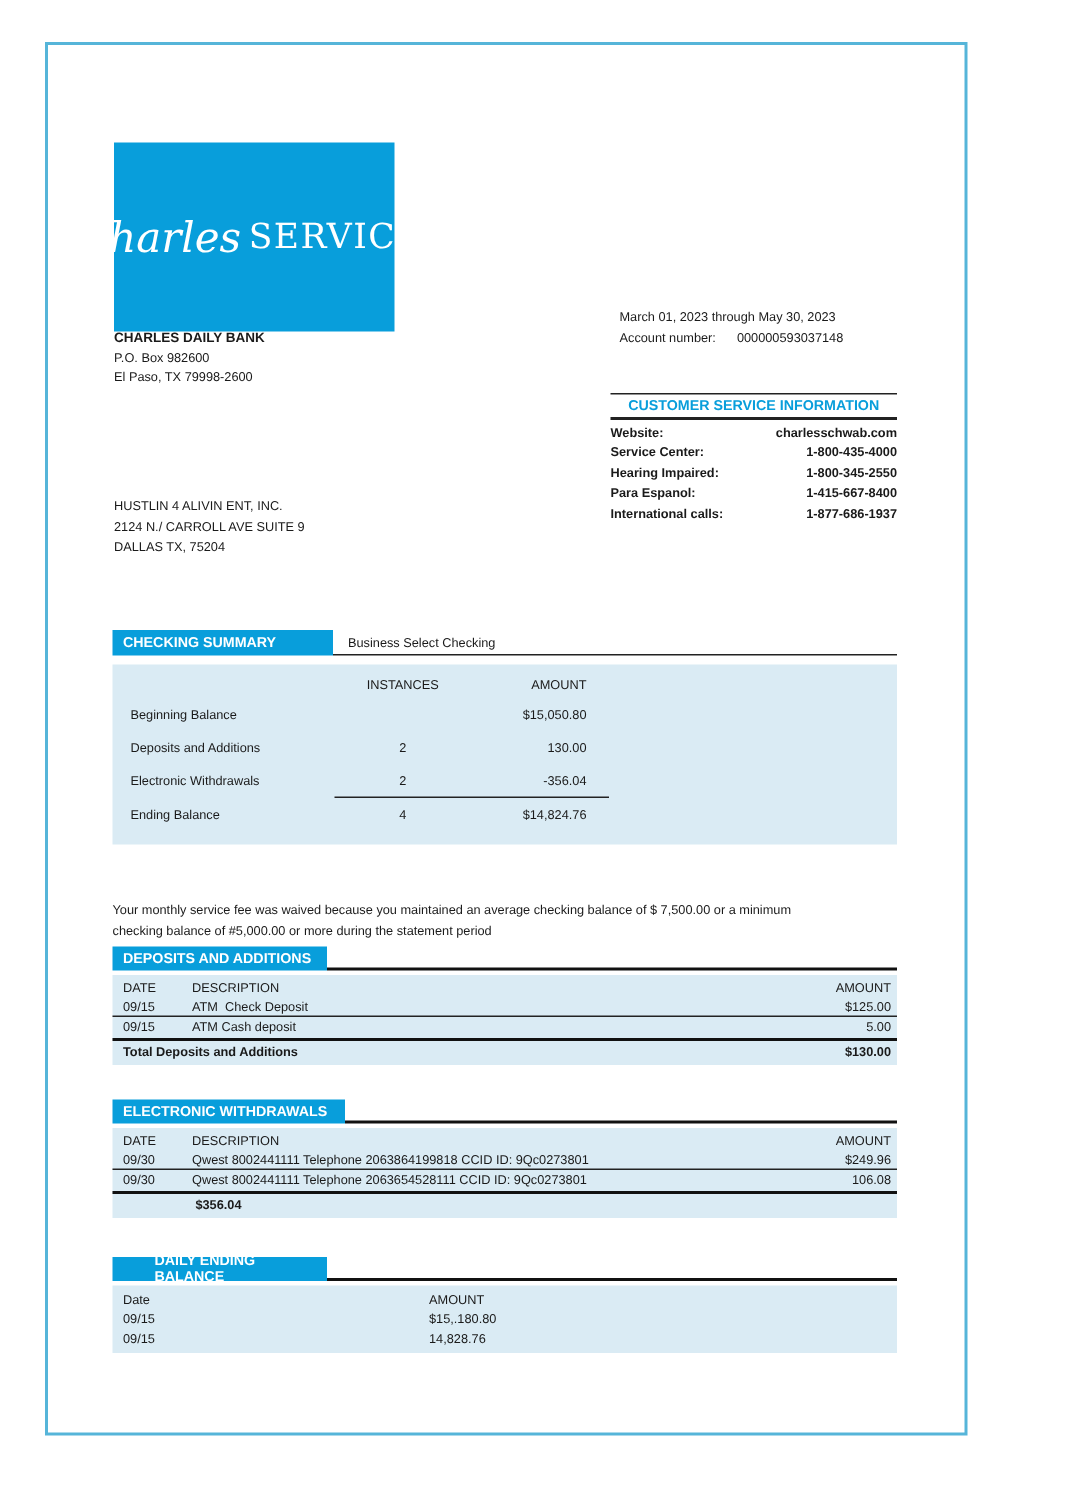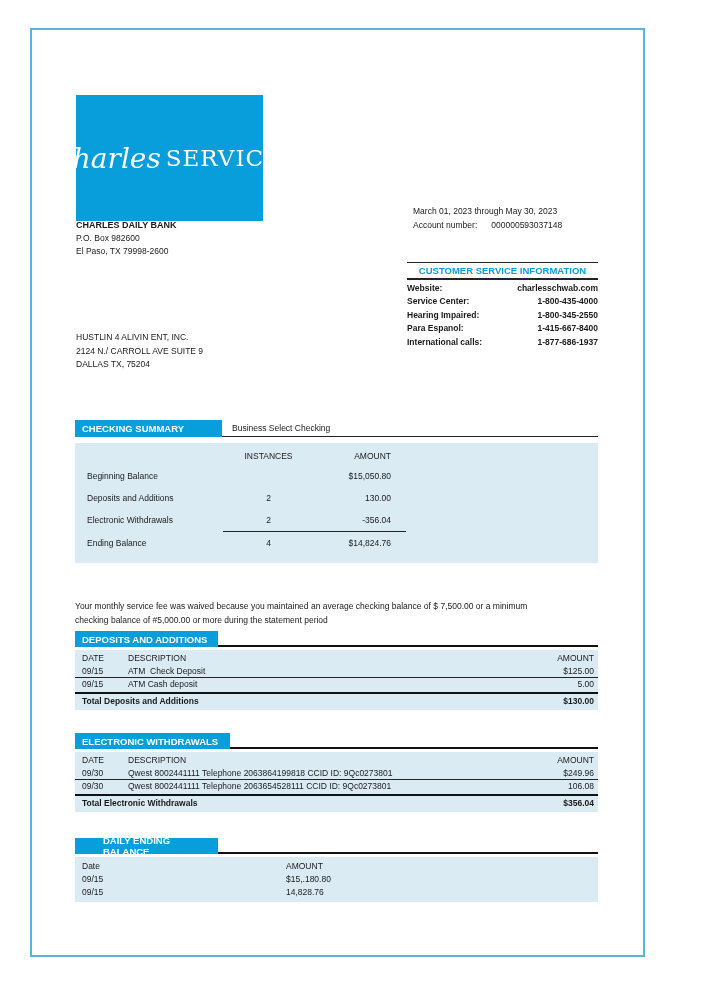--- a/index.html
+++ b/index.html
@@ -239,21 +239,20 @@
         </div>
 
         <div class="tx-row">
           <span class="tx-date">09/30</span>
           <span class="tx-desc">Qwest 8002441111 Telephone 2063654528111 CCID ID: 9Qc0273801</span>
           <span class="tx-amt">106.08</span>
         </div>
       </div>
     <div class="tx-sep-thick"></div>
     <div class="tx-total">
-      <span class="tx-total-label">Total Electronic Withdrawals</span>
       <span class="tx-amt">$356.04</span>
     </div>
   </div>
 </div>
 
 <div class="section pos-daily">
   <div class="sec-head" style="height:16px;">
     <div class="sec-bar" style="width:143px;padding-left:28px;">DAILY ENDING BALANCE</div>
     <div class="sec-line-thick" style="left:143px;"></div>
   </div>

